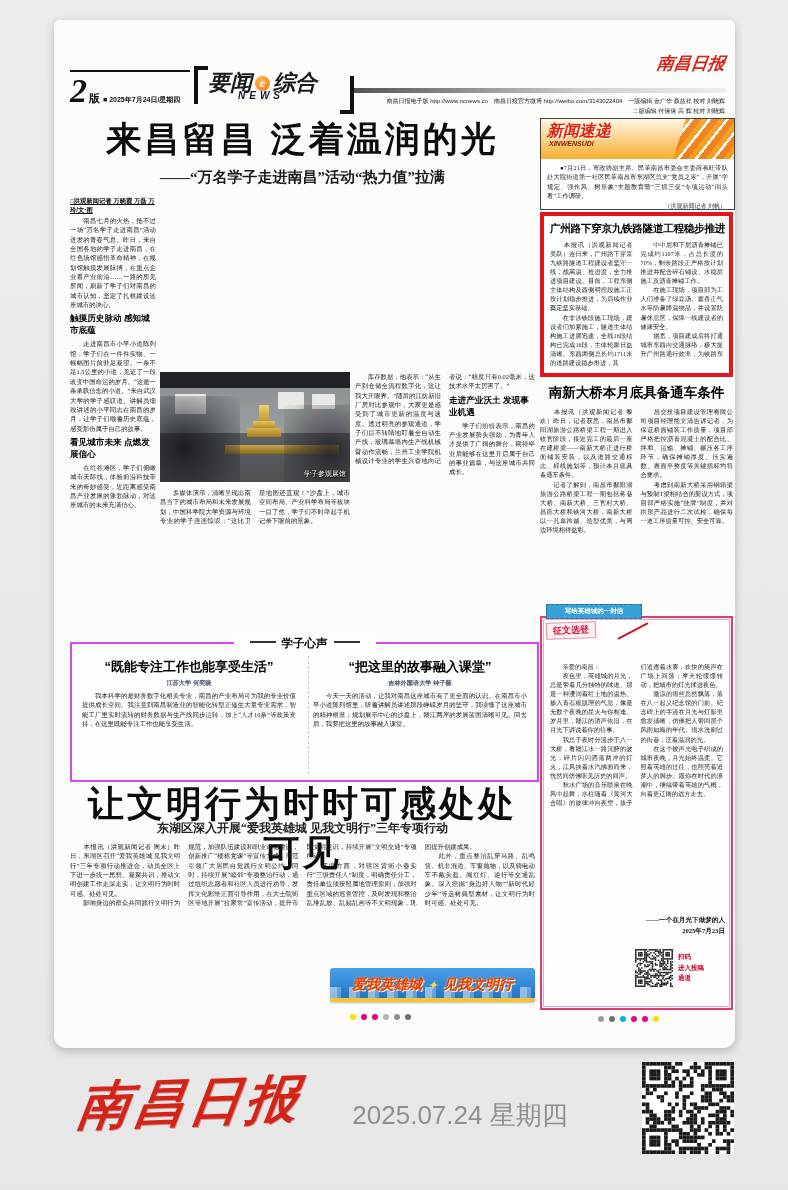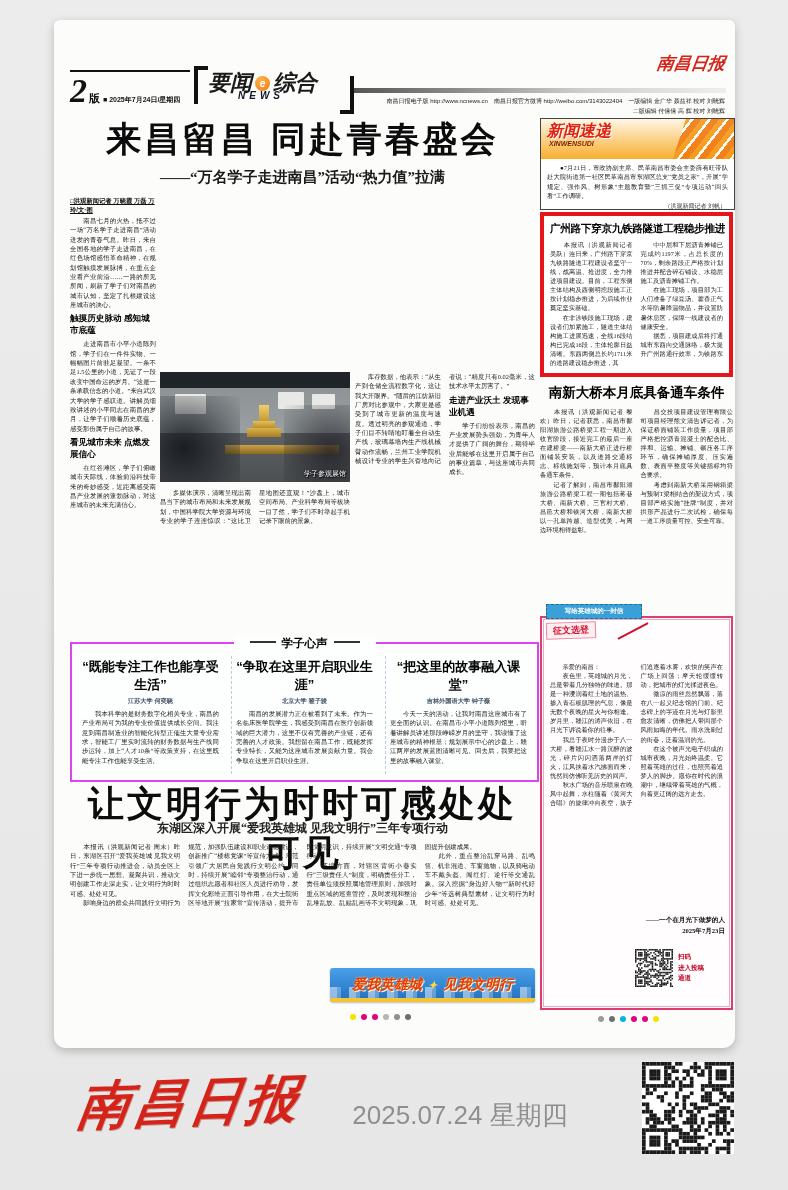--- a/index.html
+++ b/index.html
@@ -139,21 +139,21 @@
       <span class="secname">要闻</span><span class="secicon">e</span><span class="secname">综合</span>
     </span>
     <span class="secen">NEWS</span>
   </div>
   <div class="abs hdr-rule"></div>
   <div class="abs hdr-info">
     <div>南昌日报电子版 http://www.ncnews.cn　南昌日报官方微博 http://weibo.com/3143022404　一版编辑 金广华 聂益祥 校对 刘晓辉</div>
     <div>二版编辑 付倩倩 高 辉 校对 刘晓辉</div>
   </div>
 
-  <div class="abs lead-hl">来昌留昌 同赴青春盛会</div>
+  <div class="abs lead-hl">来昌留昌 泛着温润的光</div>
   <div class="abs lead-sub">——“万名学子走进南昌”活动“热力值”拉满</div>
   <div class="abs byline">□洪观新闻记者 万晓霞 万磊 万玲/文·图</div>
 
   <div class="abs leftcol">
     <div class="body-txt">　　南昌七月的火热，抵不过一场“万名学子走进南昌”活动迸发的青春气息。昨日，来自全国各地的学子走进南昌，在红色场馆感悟革命精神，在规划馆触摸发展脉搏，在重点企业看产业前沿……一路的所见所闻，刷新了学子们对南昌的城市认知，坚定了扎根建设这座城市的决心。</div>
     <div class="subhead">触摸历史脉动 感知城市底蕴</div>
     <div class="body-txt">　　走进南昌市小平小道陈列馆，学子们在一件件实物、一幅幅图片前驻足凝望。一条不足1.5公里的小道，见证了一段改变中国命运的岁月。“这是一条承载信念的小道。”来自武汉大学的学子感叹道。讲解员细致讲述的小平同志在南昌的岁月，让学子们顺着历史底蕴，感受那份属于自己的故事。</div>
     <div class="subhead">看见城市未来 点燃发展信心</div>
     <div class="body-txt">　　在红谷滩区，学子们俯瞰城市天际线，体验前沿科技带来的奇妙感受，近距离感受南昌产业发展的蓬勃脉动，对这座城市的未来充满信心。</div>
   </div>
@@ -185,25 +185,20 @@
     <div class="body-txt">　　学子们纷纷表示，南昌的产业发展势头强劲，为青年人才提供了广阔的舞台，期待毕业后能够在这里开启属于自己的事业篇章，与这座城市共同成长。</div>
   </div>
 
   <div class="abs voices">
     <div class="voices-title">学子心声</div>
     <div class="voices-row">
       <div class="voice">
         <div class="v-q">“既能专注工作也能享受生活”</div>
         <div class="v-a">江苏大学 何奕晓</div>
         <div class="body-txt">　　我本科学的是财务数字化相关专业，南昌的产业布局可为我的专业价值提供成长空间。我注意到南昌制造业的智能化转型正催生大量专业需求，智能工厂里实时流转的财务数据与生产线同步运转，加上“人才10条”等政策支持，在这里既能专注工作也能享受生活。</div>
-      </div>
-      <div class="voice">
-        <div class="v-q">“争取在这里开启职业生涯”</div>
-        <div class="v-a">北京大学 翟子骏</div>
-        <div class="body-txt">　　南昌的发展潜力正在被看到了未来。作为一名临床医学院学生，我感受到南昌在医疗创新领域的巨大潜力，这里不仅有完善的产业链，还有完善的人才政策。我想留在南昌工作，既能发挥专业特长，又能为这座城市发展贡献力量。我会争取在这里开启职业生涯。</div>
       </div>
       <div class="voice">
         <div class="v-q">“把这里的故事融入课堂”</div>
         <div class="v-a">吉林外国语大学 钟子薇</div>
         <div class="body-txt">　　今天一天的活动，让我对南昌这座城市有了更全面的认识。在南昌市小平小道陈列馆里，听着讲解员讲述那段峥嵘岁月的坚守，我读懂了这座城市的精神根基；规划展示中心的沙盘上，赣江两岸的发展蓝图清晰可见。回去后，我要把这里的故事融入课堂。</div>
       </div>
     </div>
   </div>
 
   <div class="abs civ-hl">让文明行为时时可感处处可见</div>

